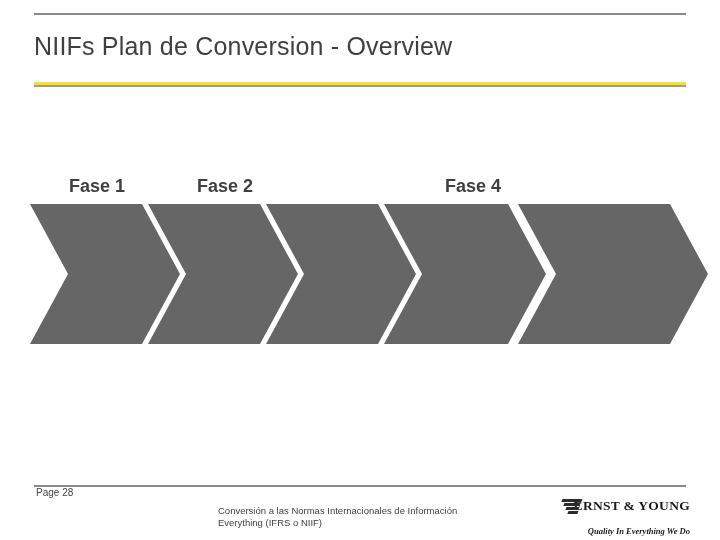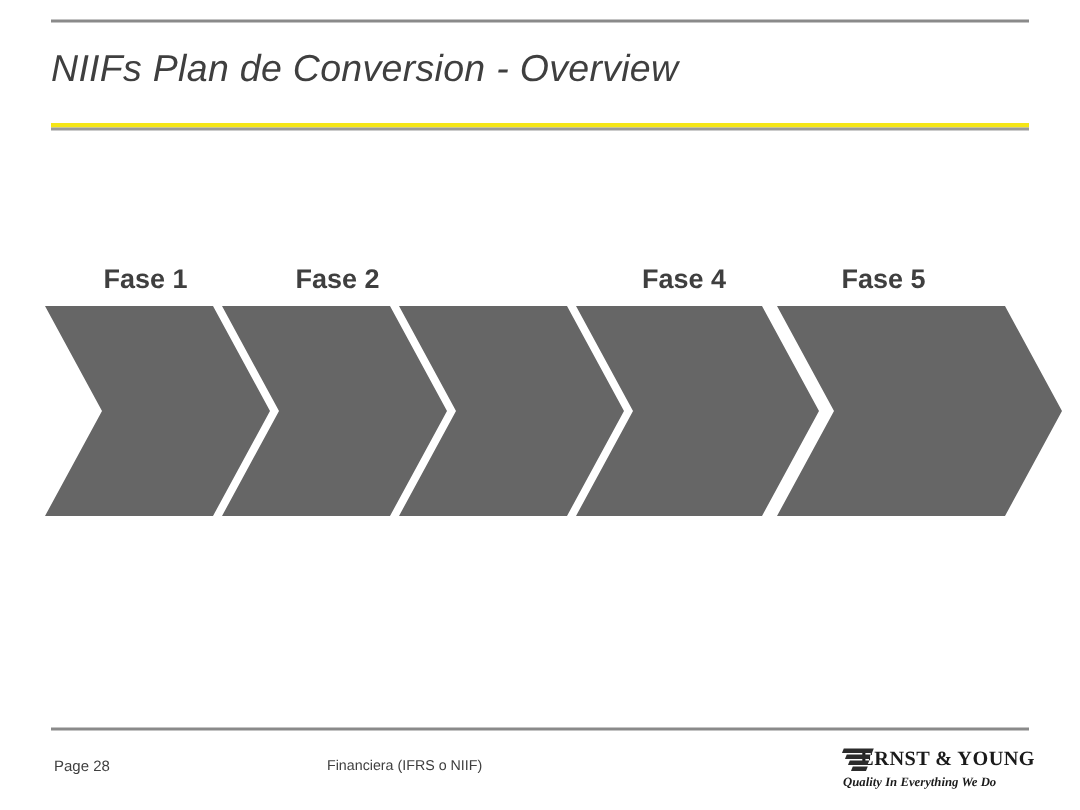--- a/index.html
+++ b/index.html
@@ -29,21 +29,20 @@
   .slide-title {
     position: absolute;
     left: 34px;
     top: 32px;
     width: 660px;
     font-size: 25px;
     color: #3f3f3f;
     font-weight: normal;
     letter-spacing: 0.2px;
     white-space: nowrap;
-    font-style: italic;
   }
 
   
   .title-rule {
     position: absolute;
     left: 34px;
     top: 82px;
     width: 652px;
     height: 3px;
     background: #f5e617;
@@ -114,21 +113,21 @@
     position: absolute;
     left: 34px;
     top: 485px;
     width: 652px;
     height: 2px;
     background: #8a8a8a;
   }
   .page-num {
     position: absolute;
     left: 36px;
-    top: 506px;
+    top: 487px;
     font-size: 10px;
     color: #3f3f3f;
   }
   .footer-center {
     position: absolute;
     left: 218px;
     top: 505px;
     width: 320px;
     font-size: 9.5px;
     color: #3f3f3f;
@@ -175,23 +174,23 @@
     color: #1a1a1a;
     letter-spacing: 0.3px;
     white-space: nowrap;
   }
   .ey-tag {
     font-family: "Liberation Serif", serif;
     font-size: 8.5px;
     font-style: italic;
     font-weight: bold;
     color: #1a1a1a;
-    margin-top: 2px;
-    white-space: nowrap;
-    text-align: left;
+    margin-top: 12px;
+    white-space: nowrap;
+    text-align: right;
   }
 </style>
 </head>
 <body>
 
 <div class="top-rule"></div>
 
 <div class="slide-title">NIIFs Plan de Conversion - Overview</div>
 <div class="title-rule"></div>
 <div class="title-rule-shadow"></div>
@@ -221,28 +220,28 @@
   <div class="chev-text tall" style="left: 548px; width: 168px; top: 40px;">
       <div>Revisión</div>
       <div>Post</div>
       <div>Implementación</div>
     </div>
 </div>
 
 <div class="phase-labels">
   <div class="phase-label" style="left: 52px; width: 90px;">Fase 1</div>
   <div class="phase-label" style="left: 180px; width: 90px;">Fase 2</div>
-  <div class="phase-label" style="left: 411px; width: 90px;">Fase 4</div>
-  <div class="phase-label" style="left: 544px; width: 90px;">Fase 5</div>
+  <div class="phase-label" style="left: 411px; width: 90px; text-align: right;">Fase 4</div>
 </div>
 
 <div class="footer-rule"></div>
 <div class="page-num">Page 28</div>
 <div class="footer-center">
-  <div>Financiera (IFRS o NIIF)</div>
+  <div>Conversión a las Normas Internacionales de Información</div>
+  <div>Everything (IFRS o NIIF)</div>
 </div>
 
 <div class="ey-logo">
   <div class="ey-row">
     <span class="ey-mark">
       <span></span>
         <span></span>
         <span></span>
         <span></span>
     </span>

